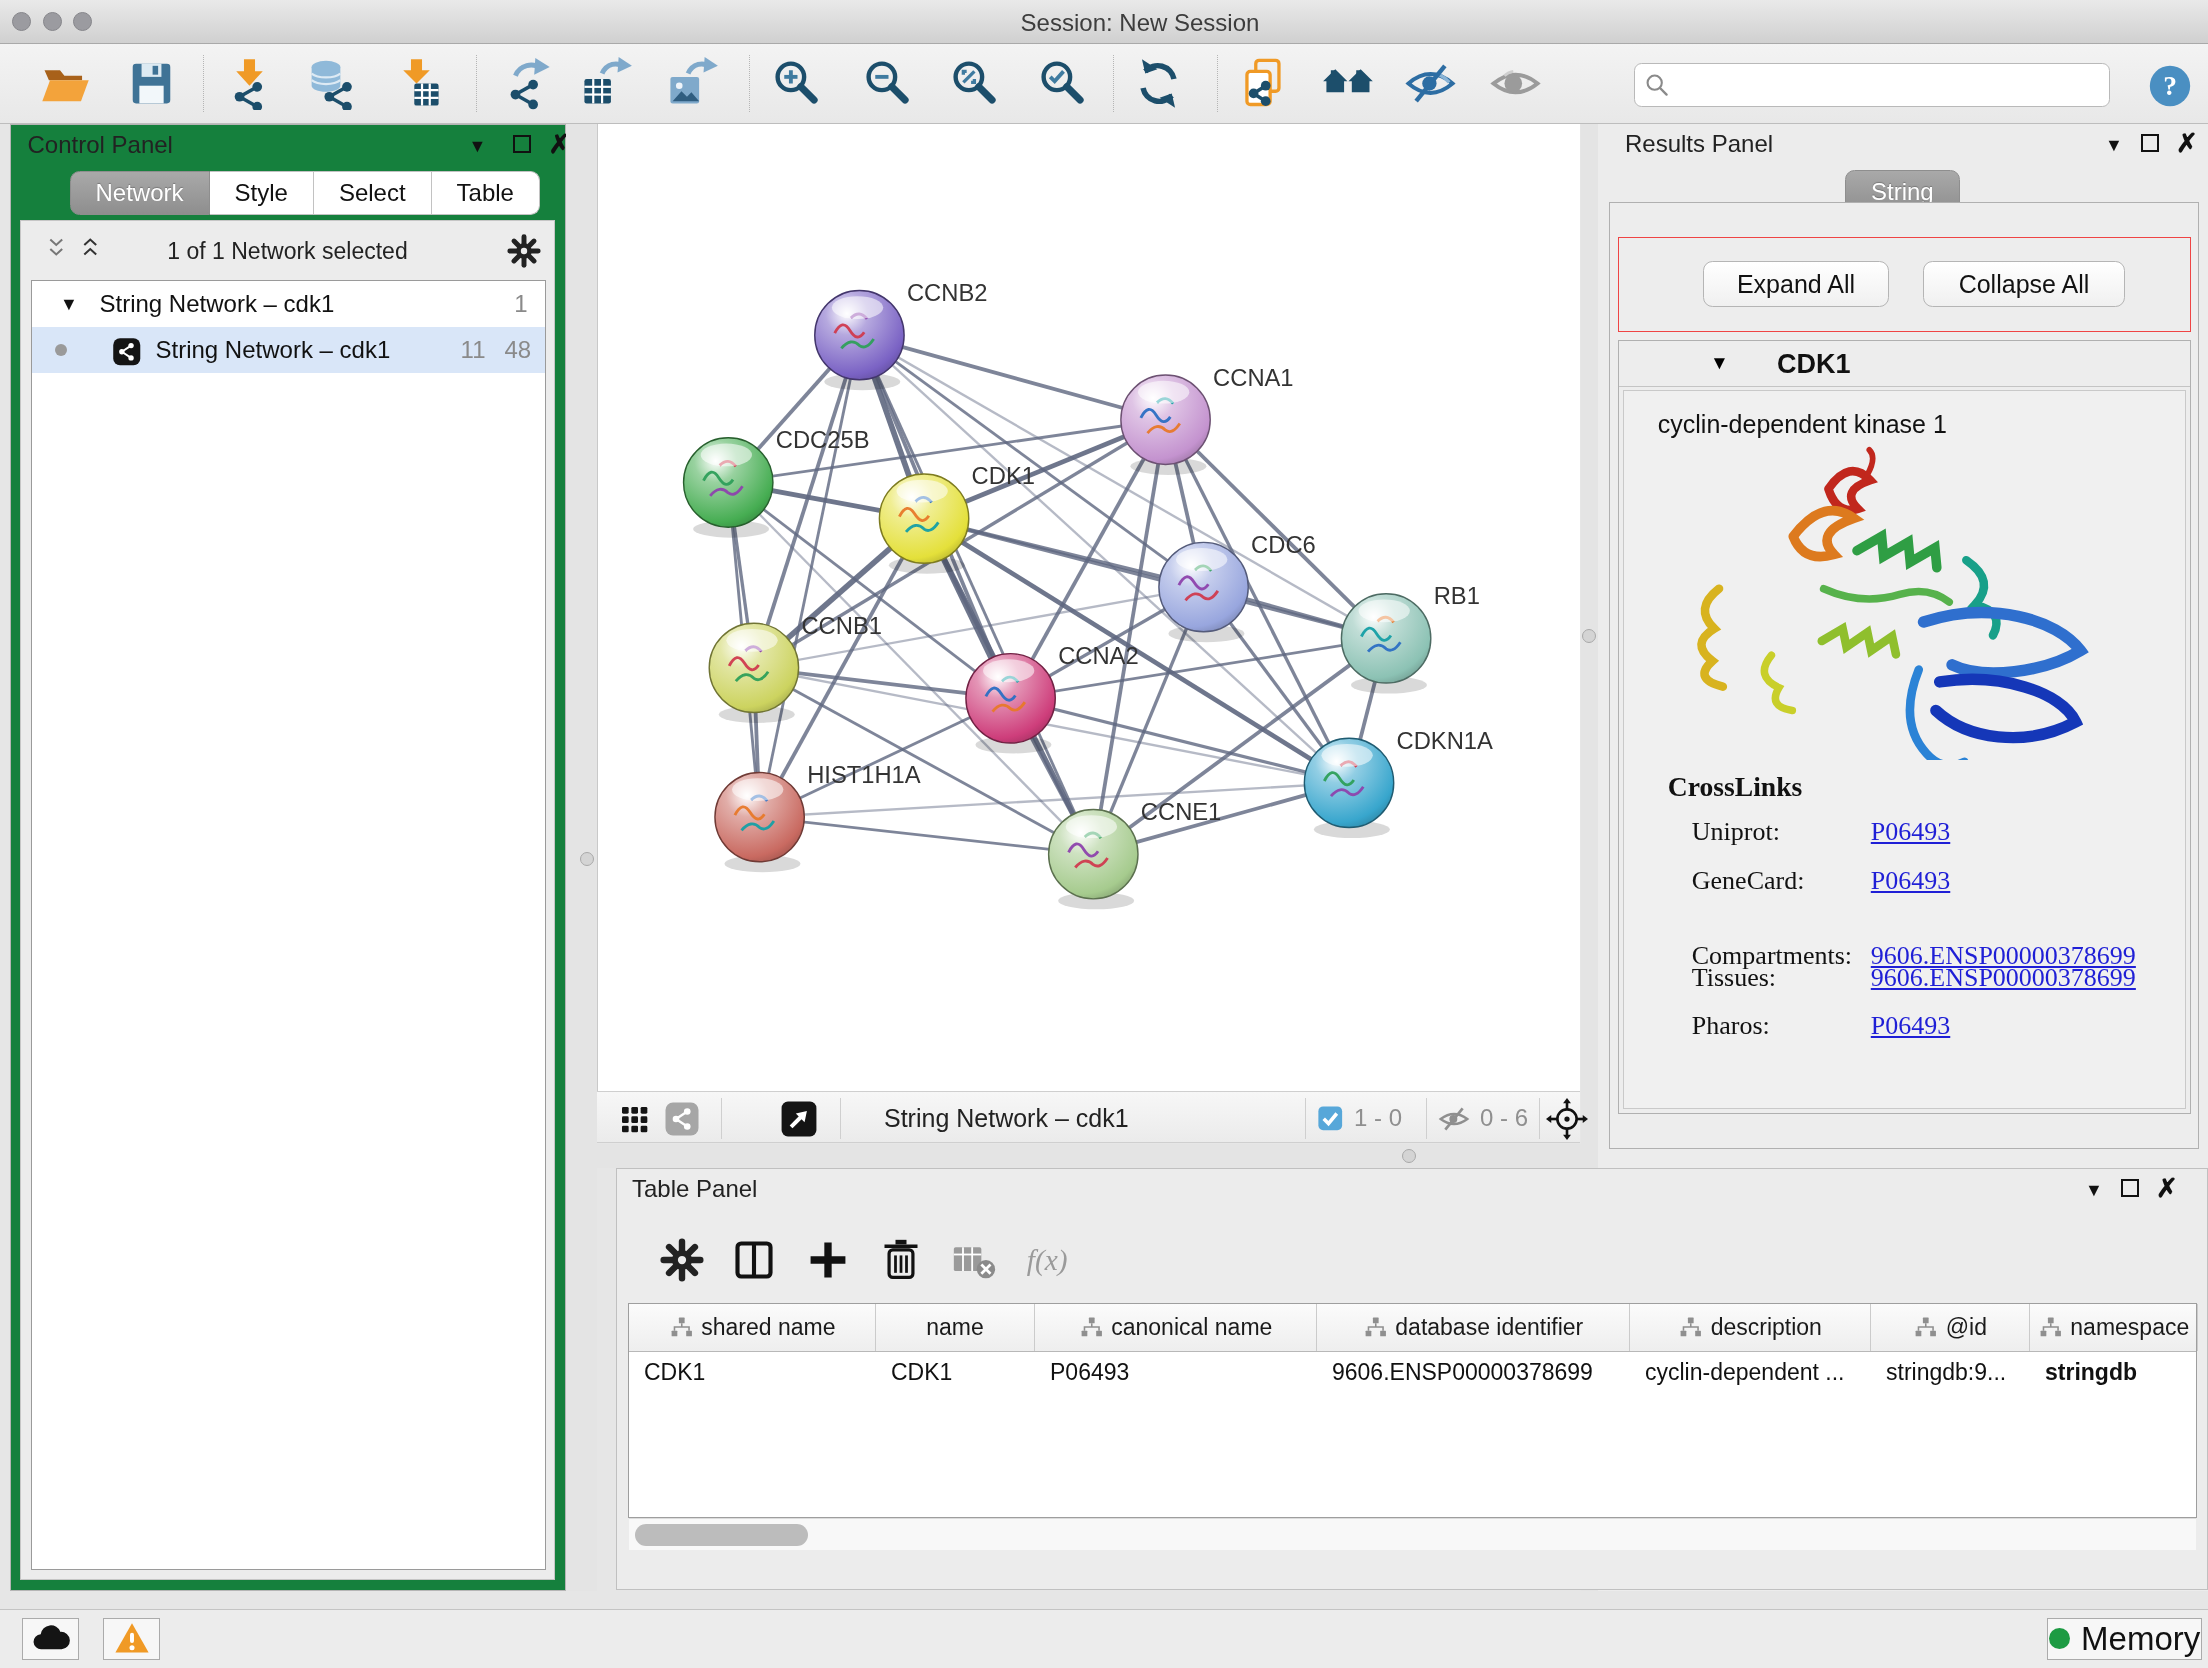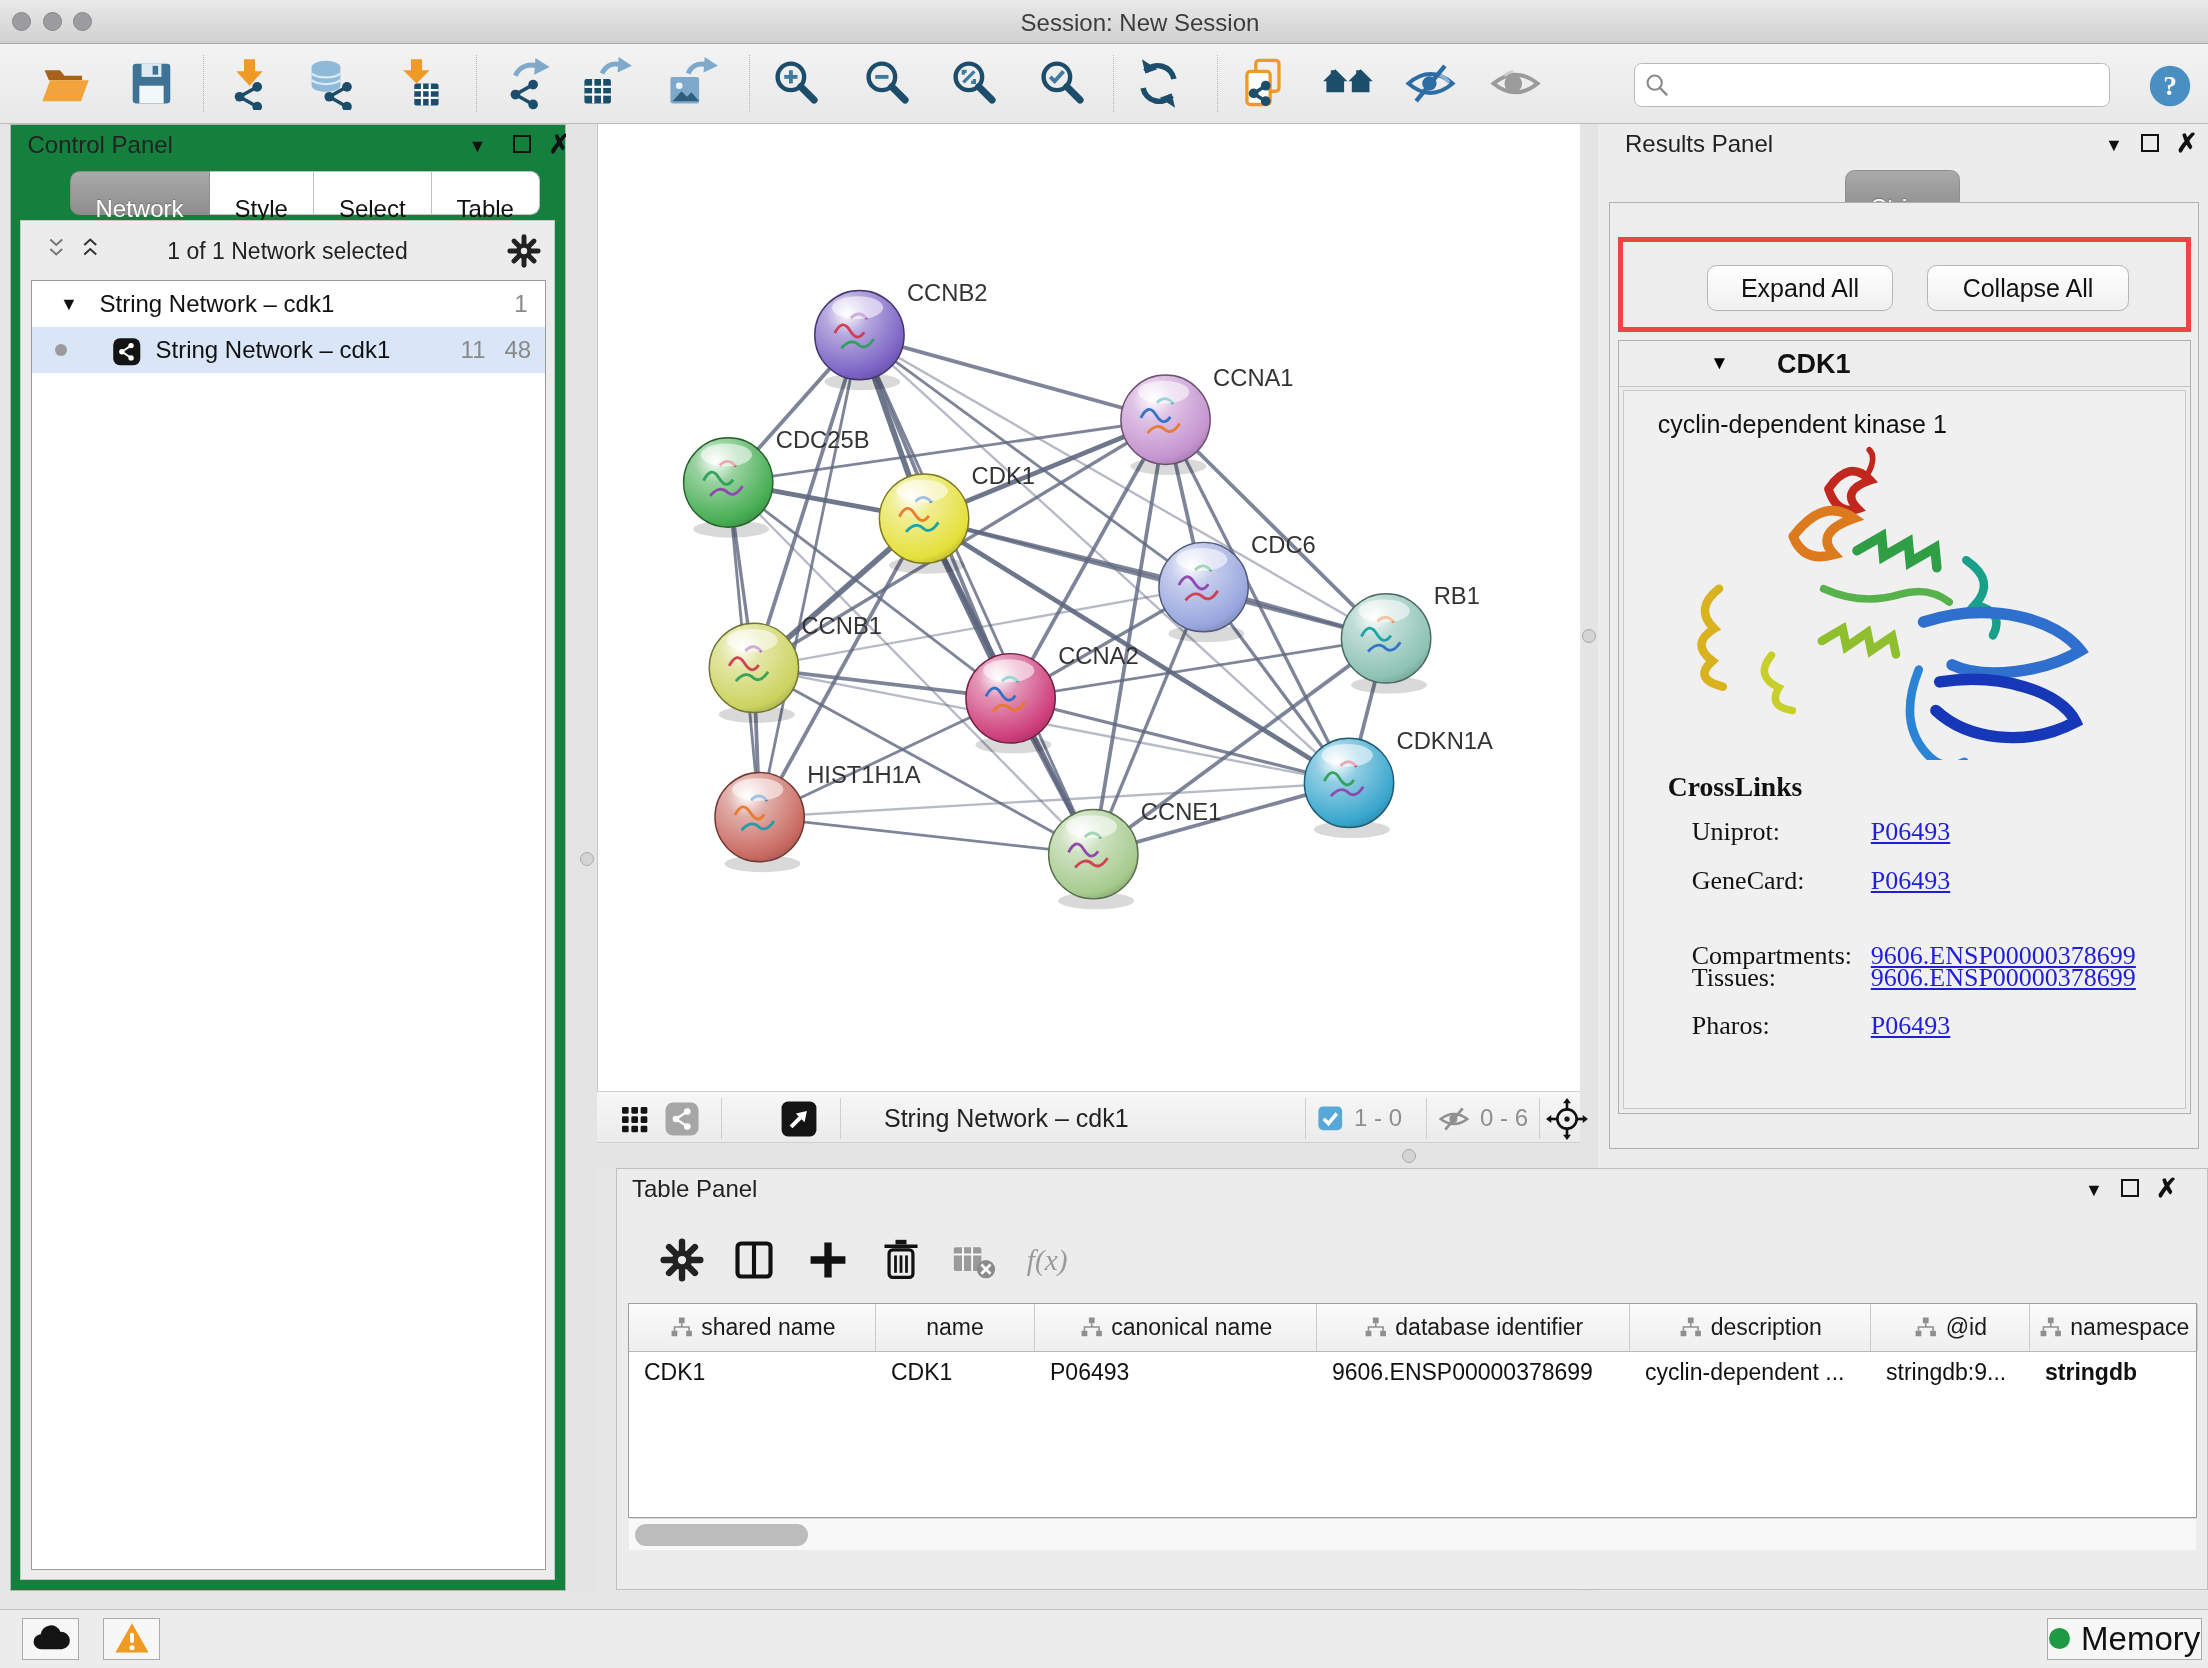--- a/index.html
+++ b/index.html
@@ -29,21 +29,21 @@
   
   .panel-title { font-size:24px; color:#222; }
   .pt-caret { font-size:18px; color:#111; }
   .pt-box { width:18px; height:18px; border:2.4px solid #111; display:inline-block; }
   .pt-x { font-size:26px; font-weight:bold; color:#111; line-height:1; }
 
   
   .control-panel { position:absolute; left:9.5px; top:124px; width:556px; height:1467px;
     background:#15803d; border:1px solid #b5b5b5; }
   .tabgroup { display:flex; }
-  .tab { height:44px; line-height:42px; padding:16px 25px; font-size:24px; background:#fff;
+  .tab { height:44px; line-height:42px; padding:0 25px; font-size:24px; background:#fff;
     color:#111; border:1px solid #c2c2c2; border-left:none; text-align:center; }
   .tab.first { border-left:1px solid #c2c2c2; border-radius:9.5px 0 0 9.5px; }
   .tab.last { border-radius:0 9.5px 9.5px 0; }
   .tab.sel { background:linear-gradient(#a9a9a9,#8e8e8e); color:#fff;
     text-shadow:0 -1px 1px rgba(0,0,0,.25); border-color:#8e8e8e; }
   .cp-inner { position:absolute; left:9.5px; top:95px; width:535px; height:1360px;
     background:#ececec; border:1px solid #c6c6c6; }
   .cp-status { position:absolute; top:9.5px; left:0; width:100%; height:42px; }
   .tree { position:absolute; left:9.5px; top:59px; width:515px; height:1290px;
     background:#fff; border:1px solid #9a9a9a; overflow:hidden; }
@@ -64,21 +64,21 @@
   
   .handle { position:absolute; width:14.3px; height:14.3px; border-radius:50%;
     background:#d4d4d4; border:1px solid #a9a9a9; }
 
   
   .results-panel { position:absolute; left:1598px; top:124px; width:611px; height:1467px;
     background:#ececec; }
   .rp-box { position:absolute; left:11.4px; top:78px; width:590px; height:947px;
     border:1px solid #b0b0b0; background:#ededed; }
   .rp-btnrow { position:absolute; left:7.6px; top:34px; width:573px; height:95px;
-    border:5px solid #ef4444; }
+    border:1px solid #ef4444; }
   .btn { position:absolute; height:46px; background:linear-gradient(#ffffff,#f0f0f0);
     border:1px solid #b5b5b5; border-radius:9.5px; font-size:25px; color:#111;
     text-align:center; line-height:44px; }
   .rp-section { position:absolute; left:7.6px; top:137px; width:573px; height:774px;
     border:1px solid #b0b0b0; }
   .rp-sechead { position:absolute; left:0; top:0; width:100%; height:46px;
     background:#ededed; border-bottom:1px solid #c4c4c4; }
   .rp-content { position:absolute; left:3.8px; top:49px; width:563px; height:719px;
     background:#f0f0f0; border:1px solid #c9c9c9; }
   .rp-desc { position:absolute; left:34px; top:19px; font-size:25px; color:#111; }

